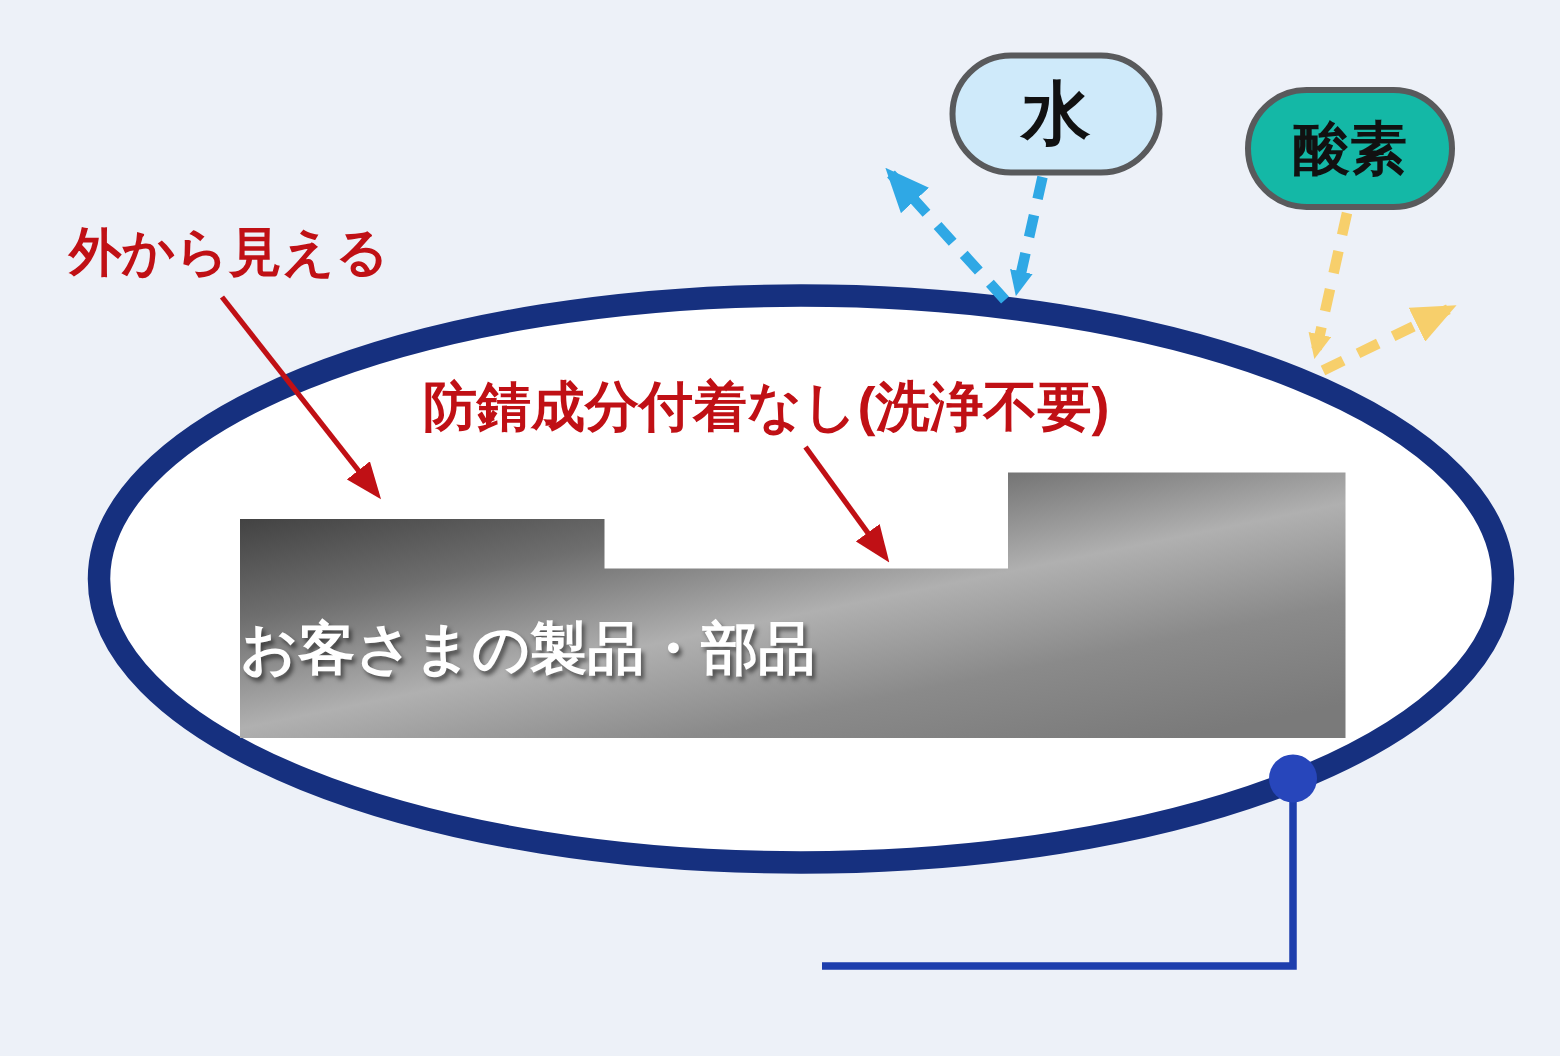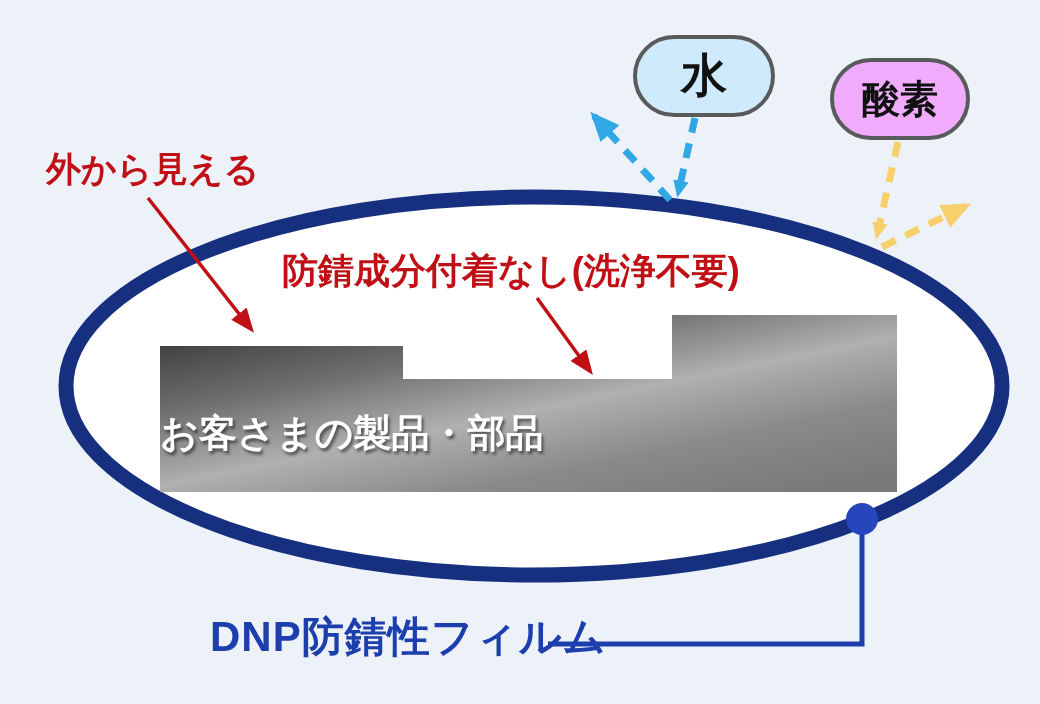--- a/index.html
+++ b/index.html
@@ -71,21 +71,21 @@
     width: 142px;
     height: 82px;
     background: #cfeafa;
     font-size: 46px;
   }
   .bubble-oxygen {
     left: 830px;
     top: 58px;
     width: 140px;
     height: 82px;
-    background: #f0abfc;
+    background: #14b8a6;
     font-size: 38px;
   }
 </style>
 </head>
 <body>
 
 <div class="canvas">
 
   <svg width="1040" height="704" viewBox="0 0 1040 704">
     <defs>
@@ -137,15 +137,14 @@
   <div class="label product-label">お客さまの製品・部品</div>
 
   <div class="bubble bubble-water">
     <span>水</span>
   </div>
 
   <div class="bubble bubble-oxygen">
     <span>酸素</span>
   </div>
 
-  <div class="label film-label">DNP防錆性フィルム</div>
 
 </div>
 
 </body></html>

